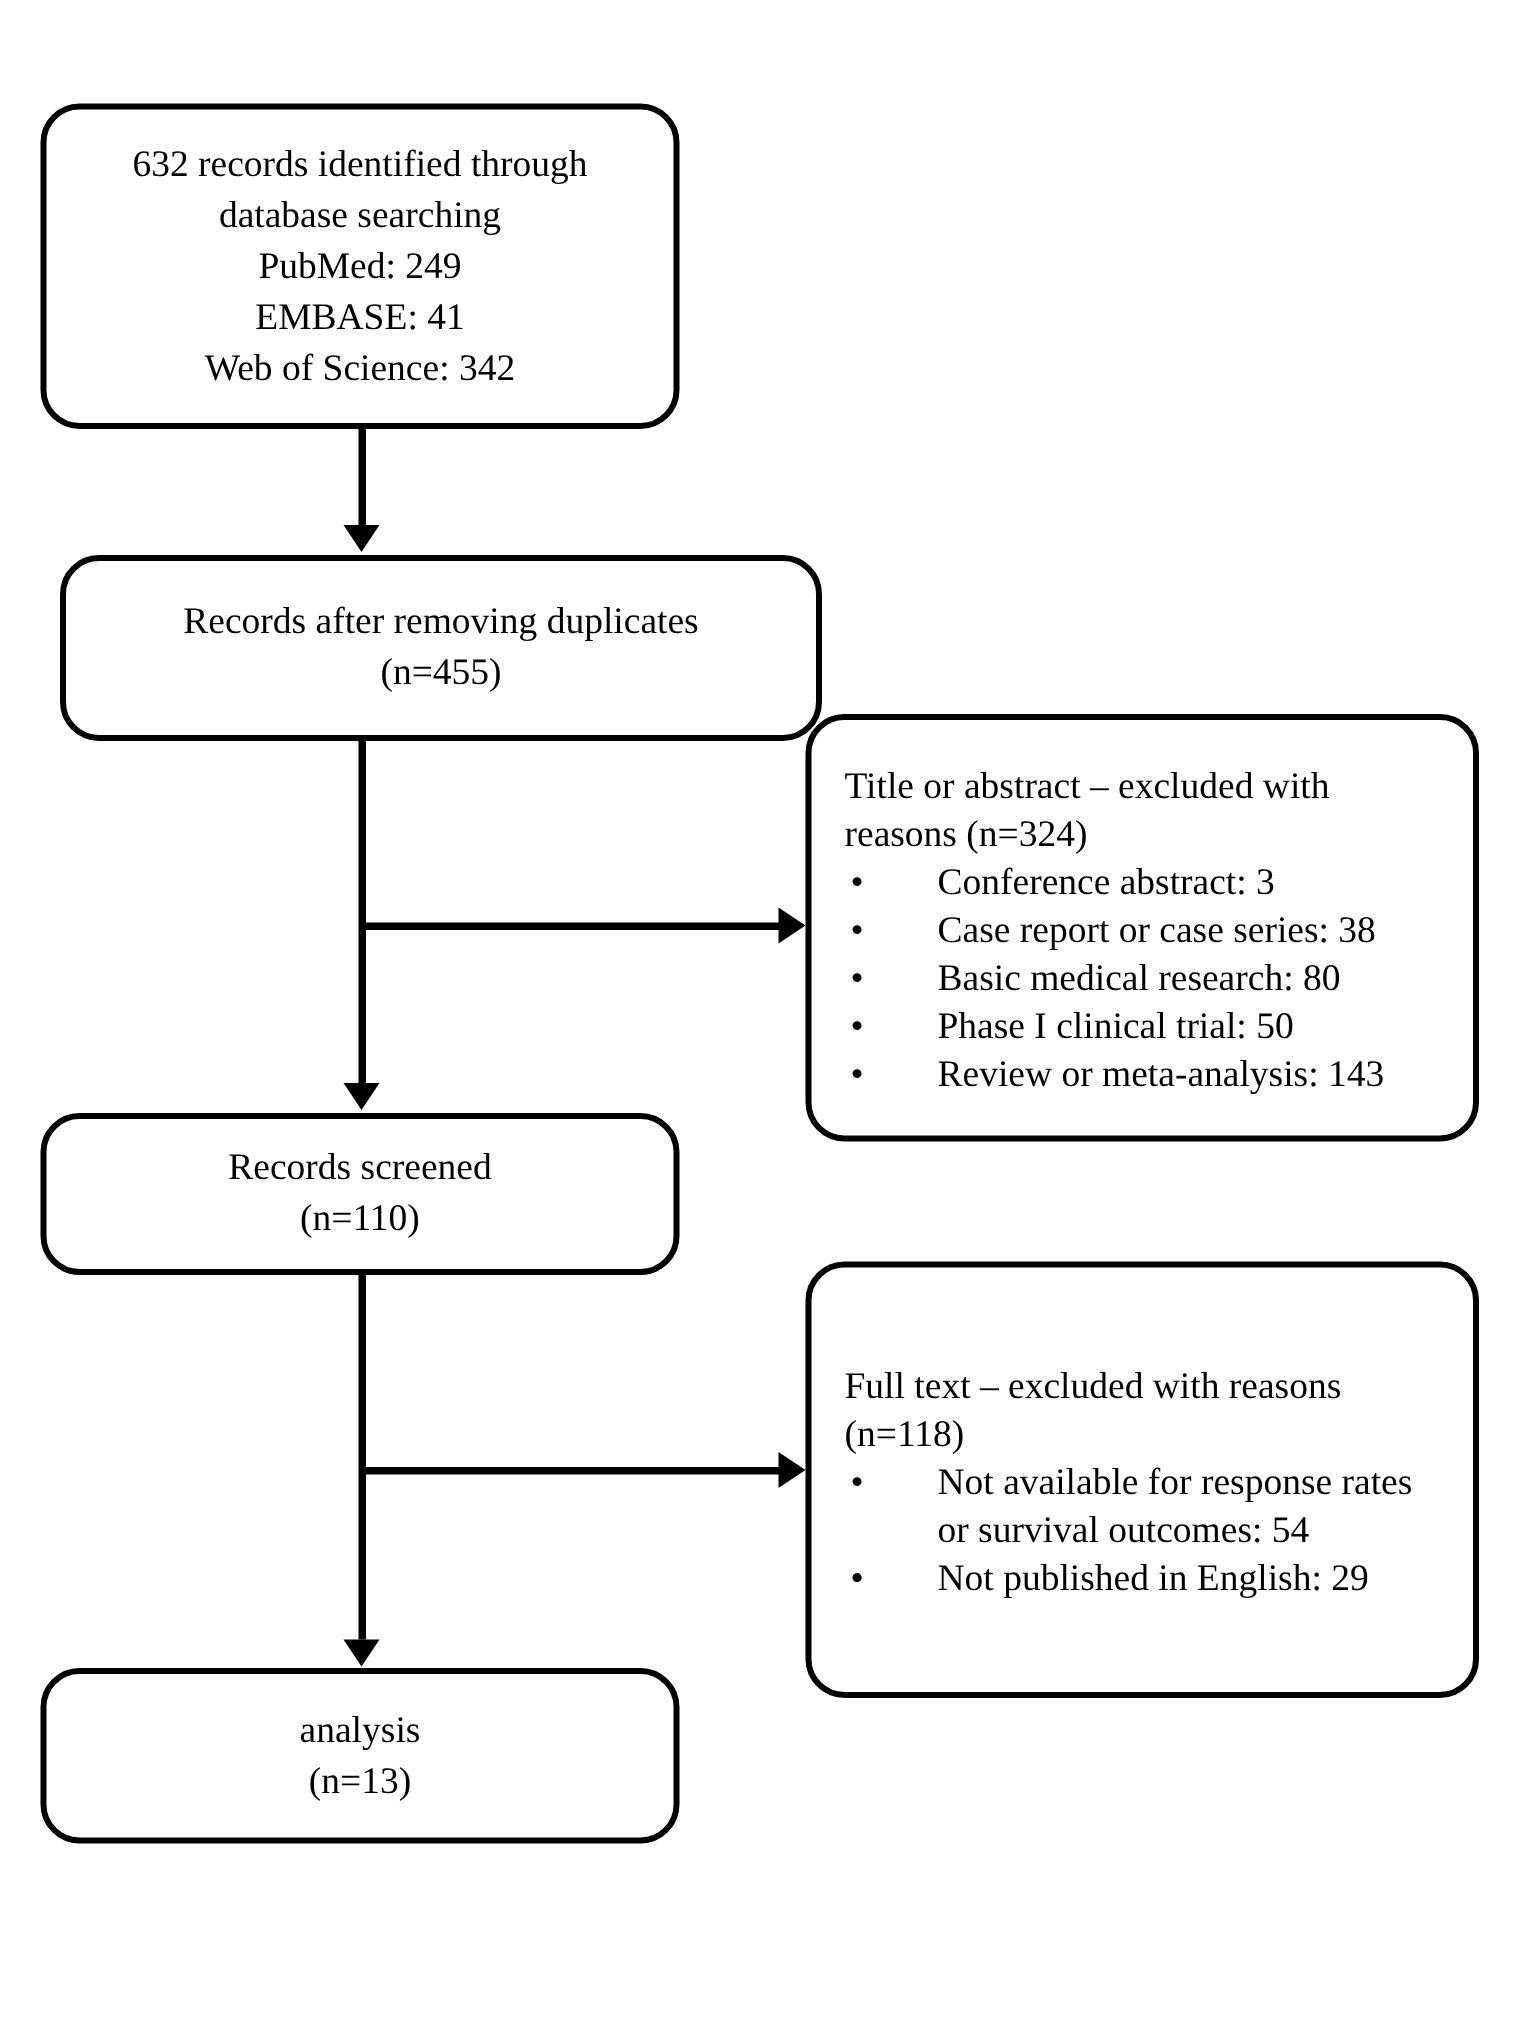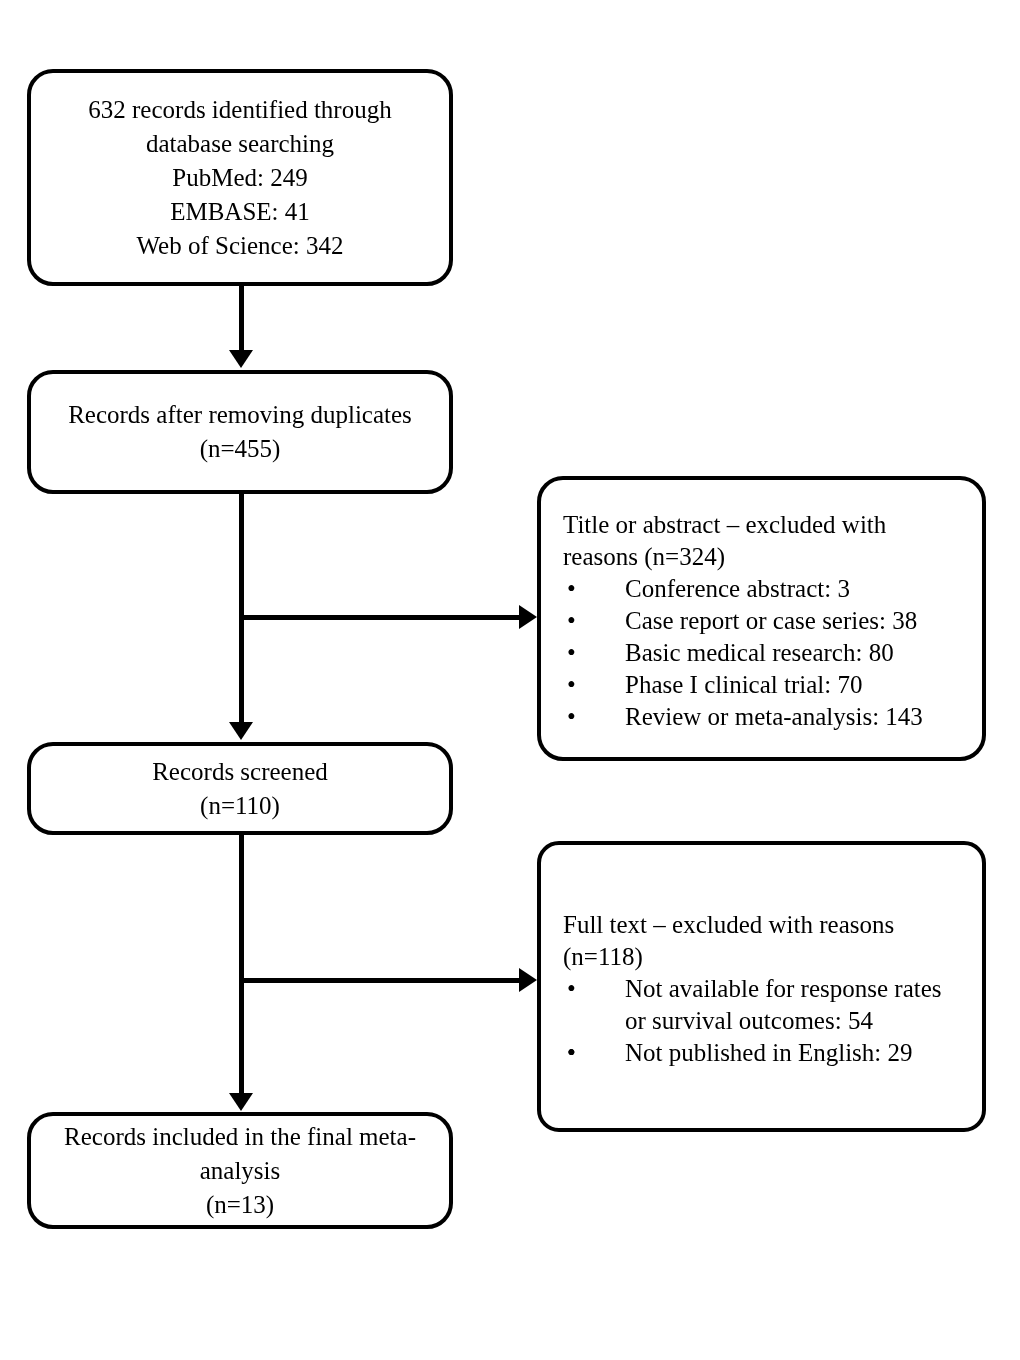--- a/index.html
+++ b/index.html
@@ -50,38 +50,37 @@
     font-size: 25px;
     line-height: 34px;
     white-space: nowrap;
   }
 
   
   #box-identified {
     left: 27px;  top: 69px;   width: 426px; height: 217px;
   }
   #box-duplicates {
-    left: 27px;  top: 370px;  width: 426px; height: 124px;
+    left: 40px;  top: 370px;  width: 508px; height: 124px;
   }
   #box-screened {
-    left: 27px;  top: 742px;  width: 426px; height: 93px;
+    left: 27px;  top: 742px;  width: 426px; height: 108px;
   }
   #box-included {
     left: 27px;  top: 1112px; width: 426px; height: 117px;
   }
 
   
   #box-excl-title {
     left: 537px; top: 476px;  width: 449px; height: 285px;
     padding: 14px 16px 10px 22px;
   }
   #box-excl-fulltext {
     left: 537px; top: 841px;  width: 449px; height: 291px;
     padding: 14px 16px 10px 22px;
-    border-radius: 22px;
   }
 
   .excl-head {
     font-size: 25px;
     line-height: 32px;
     max-width: 400px;
   }
 
   .bullets {
     list-style: none;
@@ -162,32 +161,31 @@
     <div class="line">Records after removing duplicates</div>
     <div class="line">(n=455)</div>
   </div>
 
   <div class="node centered" id="box-screened">
     <div class="line">Records screened</div>
     <div class="line">(n=110)</div>
   </div>
 
   <div class="node centered" id="box-included">
-    <div class="line">Records included in the final meta-</div>
     <div class="line">analysis</div>
     <div class="line">(n=13)</div>
   </div>
 
   <div class="node lefted" id="box-excl-title">
     <div class="excl-head">Title or abstract – excluded with reasons (n=324)</div>
     <ul class="bullets">
       <li><span class="dot">•</span><span>Conference abstract: 3</span></li>
       <li><span class="dot">•</span><span>Case report or case series: 38</span></li>
       <li><span class="dot">•</span><span>Basic medical research: 80</span></li>
-      <li><span class="dot">•</span><span>Phase I clinical trial: 70</span></li>
+      <li><span class="dot">•</span><span>Phase I clinical trial: 50</span></li>
       <li><span class="dot">•</span><span>Review or meta-analysis: 143</span></li>
     </ul>
   </div>
 
   <div class="node lefted" id="box-excl-fulltext">
     <div class="excl-head">Full text – excluded with reasons (n=118)</div>
     <ul class="bullets">
       <li><span class="dot">•</span><span>Not available for response rates or survival outcomes: 54</span></li>
       <li><span class="dot">•</span></li>
       <li><span class="dot">•</span><span>Not published in English: 29</span></li>

